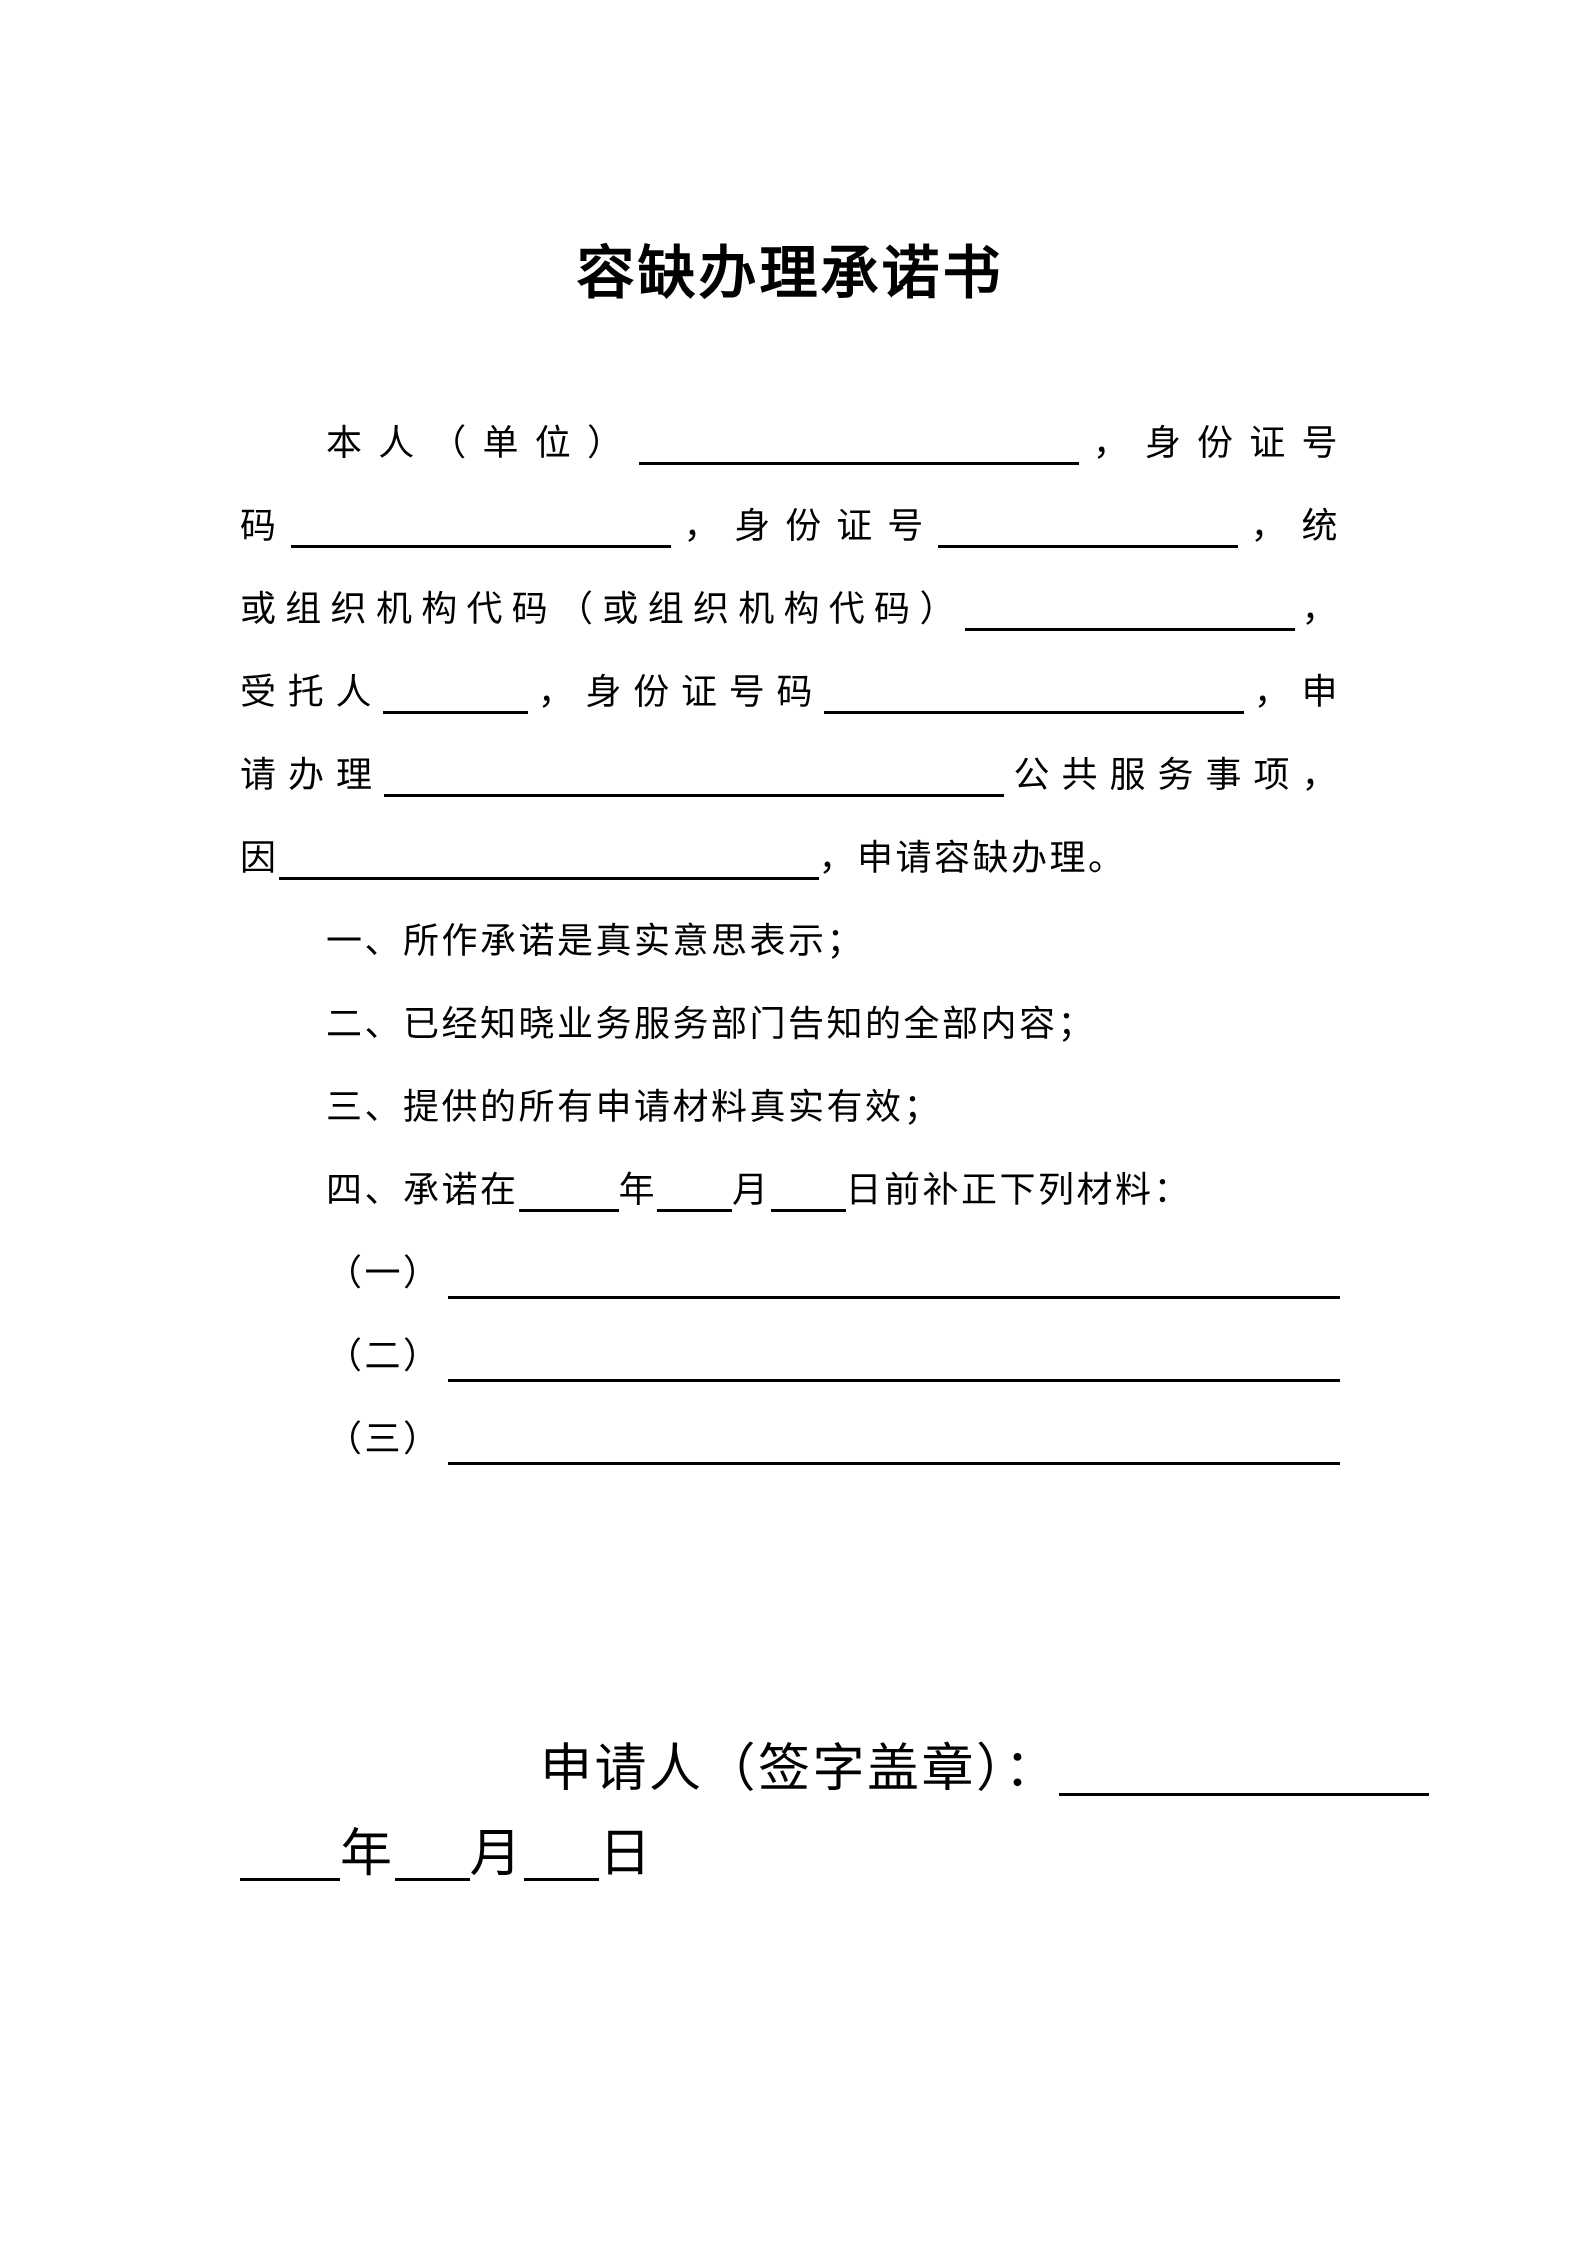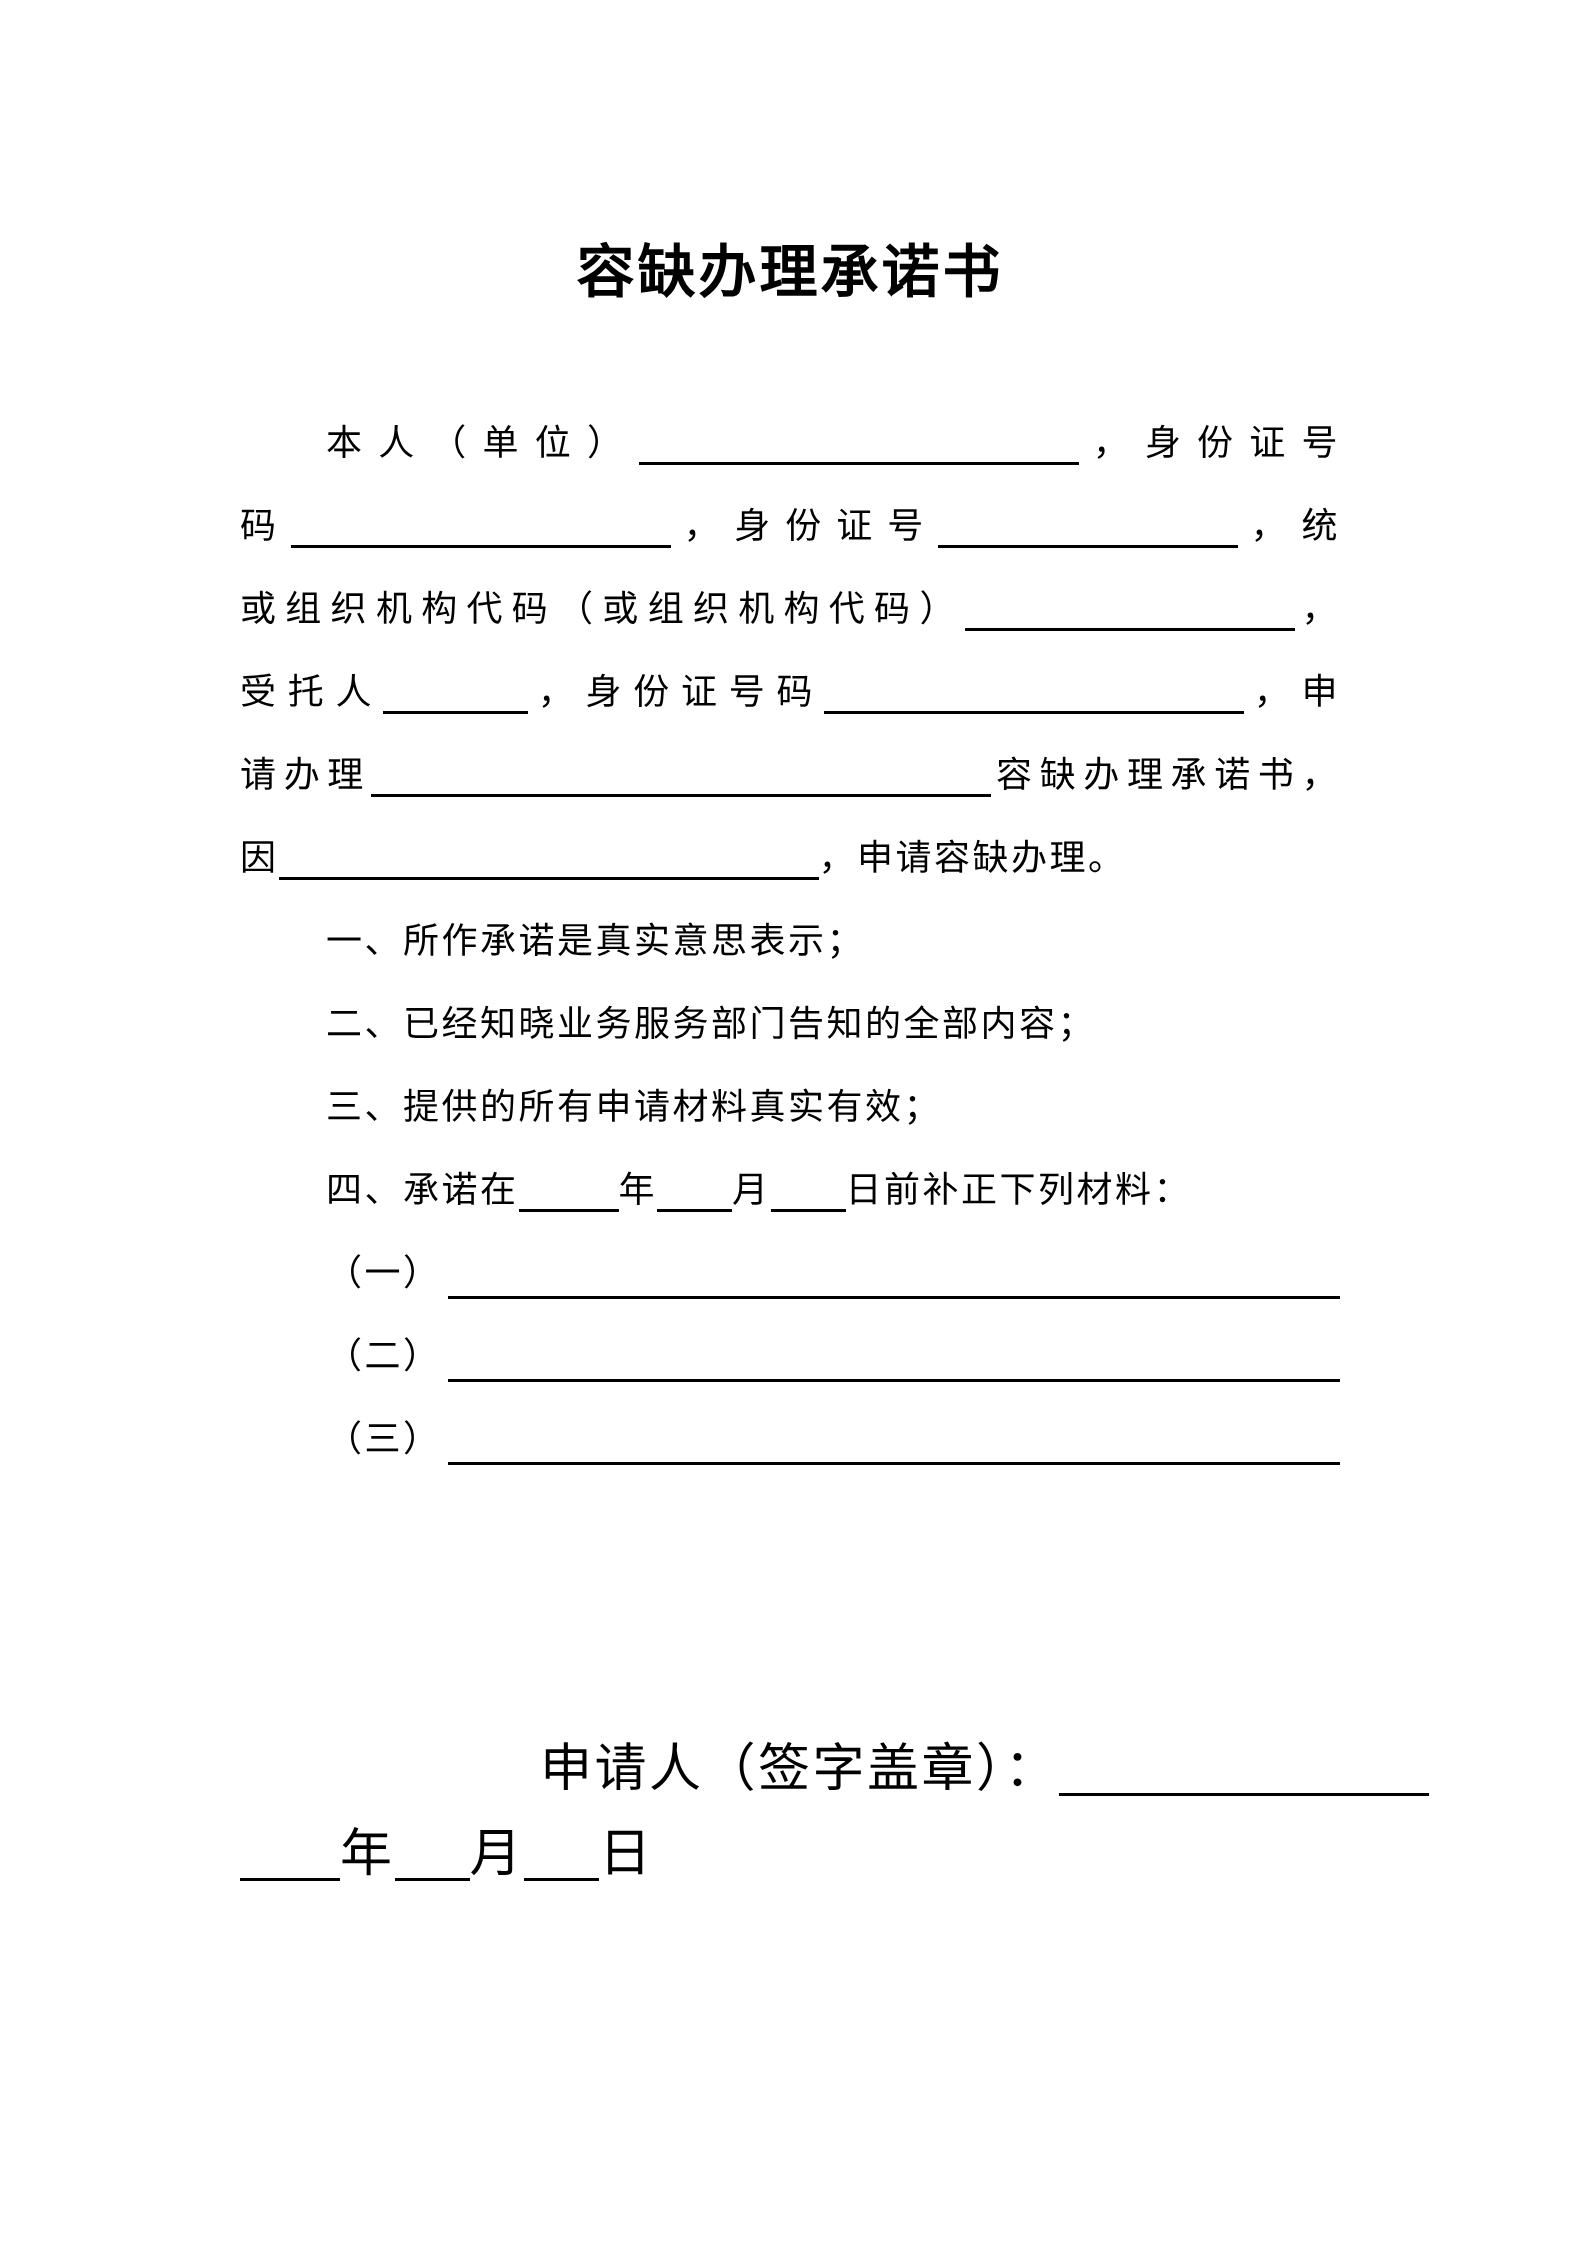--- a/index.html
+++ b/index.html
@@ -16,21 +16,21 @@
   }
   .page {
     box-sizing: border-box;
     width: 1587px;
     height: 2245px;
     padding: 0 247px 0 240px;
     overflow: hidden;
   }
   .doc-title {
     margin-top: 238px;
-    font-family: Liberation Serif, serif;
+    font-family: Liberation Sans, sans-serif;
     font-weight: bold;
     font-size: 58px;
     line-height: 70px;
     letter-spacing: 3px;
     text-align: center;
     white-space: nowrap;
   }
   .body-block {
     margin-top: 94px;
     font-size: 36px;
@@ -85,21 +85,21 @@
 </head>
 <body>
 
 <div class="page">
   <div class="doc-title">容缺办理承诺书</div>
   <div class="body-block">
       <div class="ln ind just"><span>本人（单位）</span><span class="blank" style="width: 440px;"></span><span>，身份证号</span></div>
       <div class="ln just"><span>码</span><span class="blank" style="width: 380px;"></span><span>，身份证号</span><span class="blank" style="width: 300px;"></span><span>，统</span></div>
       <div class="ln just"><span>或组织机构代码（或组织机构代码）</span><span class="blank" style="width: 330px;"></span><span>，</span></div>
       <div class="ln just"><span>受托人</span><span class="blank" style="width: 145px;"></span><span>，身份证号码</span><span class="blank" style="width: 420px;"></span><span>，申</span></div>
-      <div class="ln just"><span>请办理</span><span class="blank" style="width: 620px;"></span><span>容缺办理承诺书，</span></div>
+      <div class="ln just"><span>请办理</span><span class="blank" style="width: 620px;"></span><span>公共服务事项，</span></div>
       <div class="ln"><span>因</span><span class="blank" style="width: 540px;"></span><span>，申请容缺办理。</span></div>
       <div class="ln ind"><span>一、所作承诺是真实意思表示；</span></div>
       <div class="ln ind"><span>二、已经知晓业务服务部门告知的全部内容；</span></div>
       <div class="ln ind"><span>三、提供的所有申请材料真实有效；</span></div>
       <div class="ln ind"><span>四、承诺在</span><span class="blank" style="width: 100px;"></span><span>年</span><span class="blank" style="width: 75px;"></span><span>月</span><span class="blank" style="width: 75px;"></span><span>日前补正下列材料：</span></div>
       <div class="ln flexline" style="padding-left: 86px;">
         <span class="lead">（一）</span>
         <span class="blank-fill"></span>
       </div>
       <div class="ln flexline" style="padding-left: 86px;">

